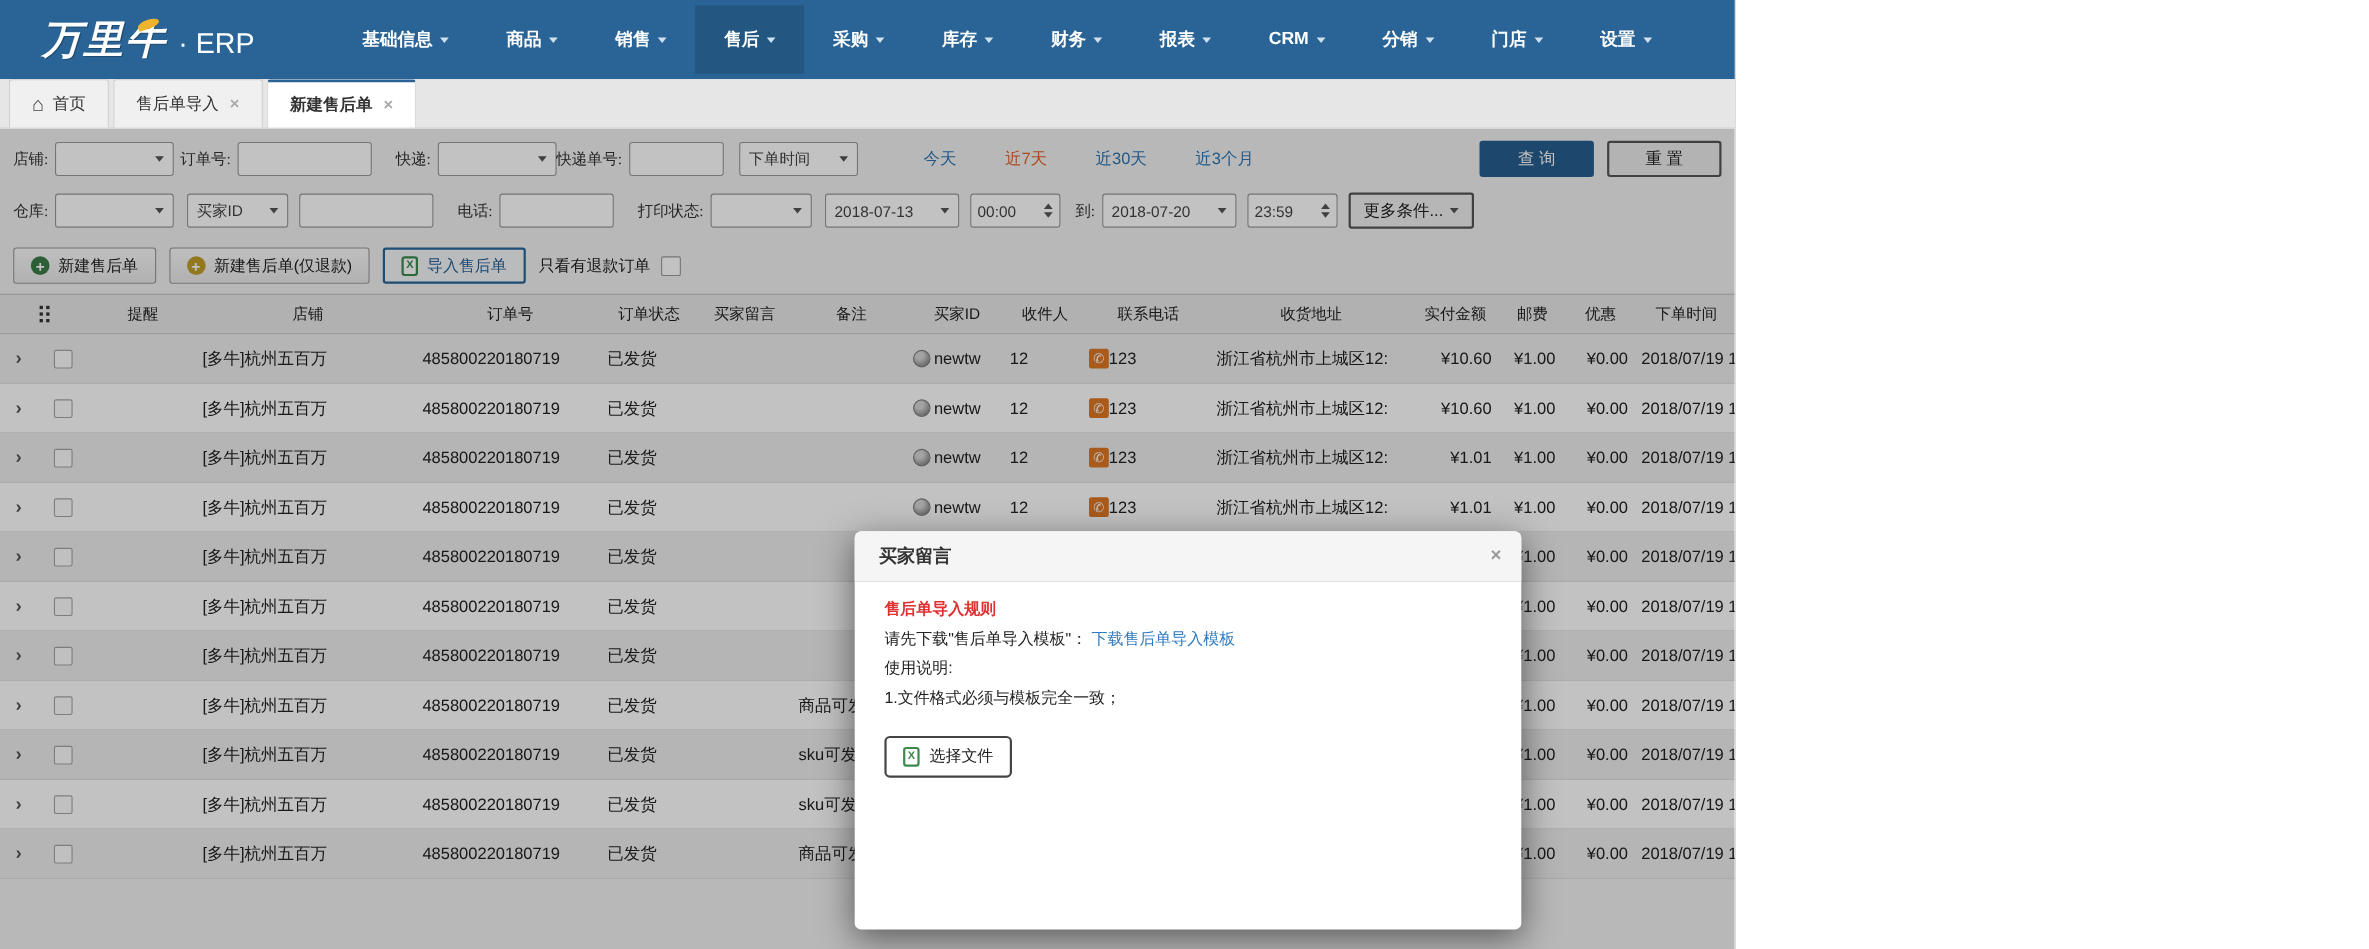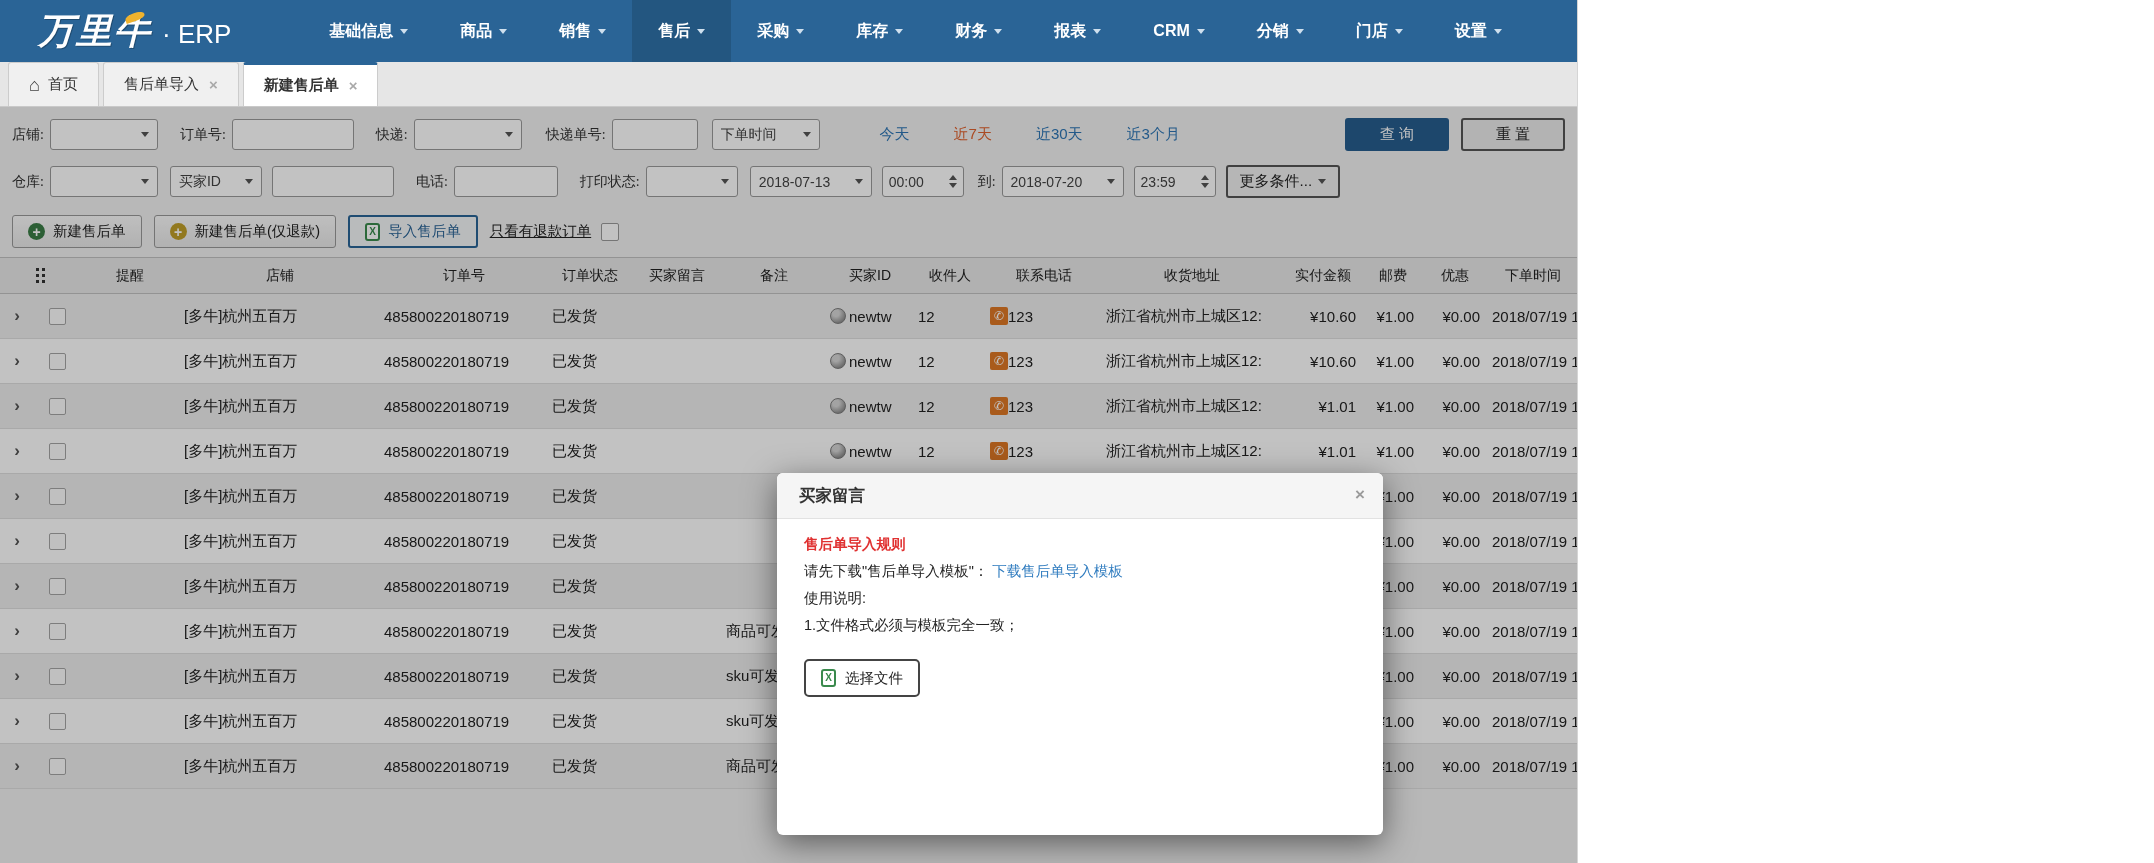--- a/index.html
+++ b/index.html
@@ -2,21 +2,21 @@
 <html><head>
 <meta charset="utf-8">
 <style>
   * { box-sizing: border-box; margin: 0; padding: 0; }
   html,body { width:2154px; height:863px; background:#fff; overflow:hidden;
     font-family:"Liberation Sans","DejaVu Sans",sans-serif; }
   .app { position:absolute; left:0; top:0; width:1578px; height:863px; background:#f2f2f2;
     border-right:1px solid #d5d5d5; }
 
   
-  .nav { height:62px; background:#2a6496; display:flex; align-items:center; color:#fff; }
+  .nav { height:72px; background:#2a6496; display:flex; align-items:center; color:#fff; }
   .logo { display:flex; align-items:baseline; margin-left:38px; position:relative; white-space:nowrap; }
   .logo-main { font-size:36px; font-weight:bold; font-style:italic; letter-spacing:2px;
     text-shadow:1px 1px 0 rgba(0,0,0,.25); }
   .logo-accent { position:absolute; right:86px; top:6px; width:20px; height:8px; background:#f0b32e;
     border-radius:50% 50% 50% 0; transform:rotate(-18deg); }
   .logo-suffix { font-size:26px; margin-left:10px; font-weight:normal; }
   .nav-menu { display:flex; height:62px; margin-left:72px; }
   .nav-item { display:flex; align-items:center; padding:0 26px; height:62px; cursor:pointer;
     font-size:16px; font-weight:bold; white-space:nowrap; }
   .nav-item.active { background:#235680; }
@@ -64,21 +64,21 @@
   .actions { display:flex; align-items:center; padding:3px 12px 0 12px; }
   .abtn { height:33px; display:inline-flex; align-items:center; gap:8px; padding:0 15px;
     background:linear-gradient(#fbfbfb,#e9e9e9); border:1px solid #999; border-radius:3px;
     font-size:14.5px; color:#222; cursor:pointer; margin-right:12px; }
   .abtn.import { border:2px solid #2a6496; color:#2a6496; background:#f4f6f8; }
   .plus-icon { width:17px; height:17px; border-radius:50%; color:#fff; font-size:14px; font-weight:bold;
     display:flex; align-items:center; justify-content:center; line-height:1; }
   .excel-icon { width:15px; height:18px; border:2px solid #3a8a4d; border-radius:3px; color:#3a8a4d;
     font-size:10px; font-weight:bold; display:flex; align-items:center; justify-content:center; background:#fff; }
   .excel-icon::after { content:"X"; }
-  .only-refund { display:flex; align-items:center; font-size:14.5px; color:#222; gap:10px;text-decoration:underline; }
+  .only-refund { display:flex; align-items:center; font-size:14.5px; color:#222; gap:10px; }
   .checkbox { width:18px; height:18px; background:#fff; border:1.5px solid #9a9a9a; border-radius:2px; cursor:pointer; }
 
   
   .table { margin-top:9px; width:1578px; font-size:15px; color:#222; }
   .thead { display:flex; height:37px; align-items:center; background:#e9e9e9;
     border-top:1px solid #c2c2c2; border-bottom:1px solid #c2c2c2; font-size:14px; }
   .th { display:flex; align-items:center; justify-content:center; height:100%; overflow:hidden; white-space:nowrap; }
   .dots-icon { width:9px; height:15px; position:relative; }
   .dots-icon::before { content:""; position:absolute; left:0; top:0; width:3px; height:3px; background:#333;
     box-shadow:6px 0 #333, 0 6px #333, 6px 6px #333, 0 12px #333, 6px 12px #333; }
@@ -191,28 +191,28 @@
 
   <div class="content">
 
     <div class="filters">
       <div class="frow">
         <span class="flabel">店铺:</span>
         <div class="sel" style="width:108px">
           <span class="val"></span>
           <span class="tri-down"></span>
         </div>
-        <span class="flabel" style="margin-left:22px">订单号:</span>
+        <span class="flabel" style="margin-left:6px">订单号:</span>
         <input class="inp" style="width: 122px;">
         <span class="flabel" style="margin-left:22px">快递:</span>
         <div class="sel" style="width:108px">
           <span class="val"></span>
           <span class="tri-down"></span>
         </div>
-        <span class="flabel" style="margin-left:24px">快递单号:</span>
+        <span class="flabel" style="margin-left:0">快递单号:</span>
         <input class="inp" style="width: 86px;">
         <div class="sel" style="width:108px;margin-left:14px">
           <span class="val">下单时间</span>
           <span class="tri-down"></span>
         </div>
         <div class="quick-links">
             <span class="qlink">今天</span>
             <span class="qlink orange">近7天</span>
             <span class="qlink">近30天</span>
             <span class="qlink">近3个月</span>

